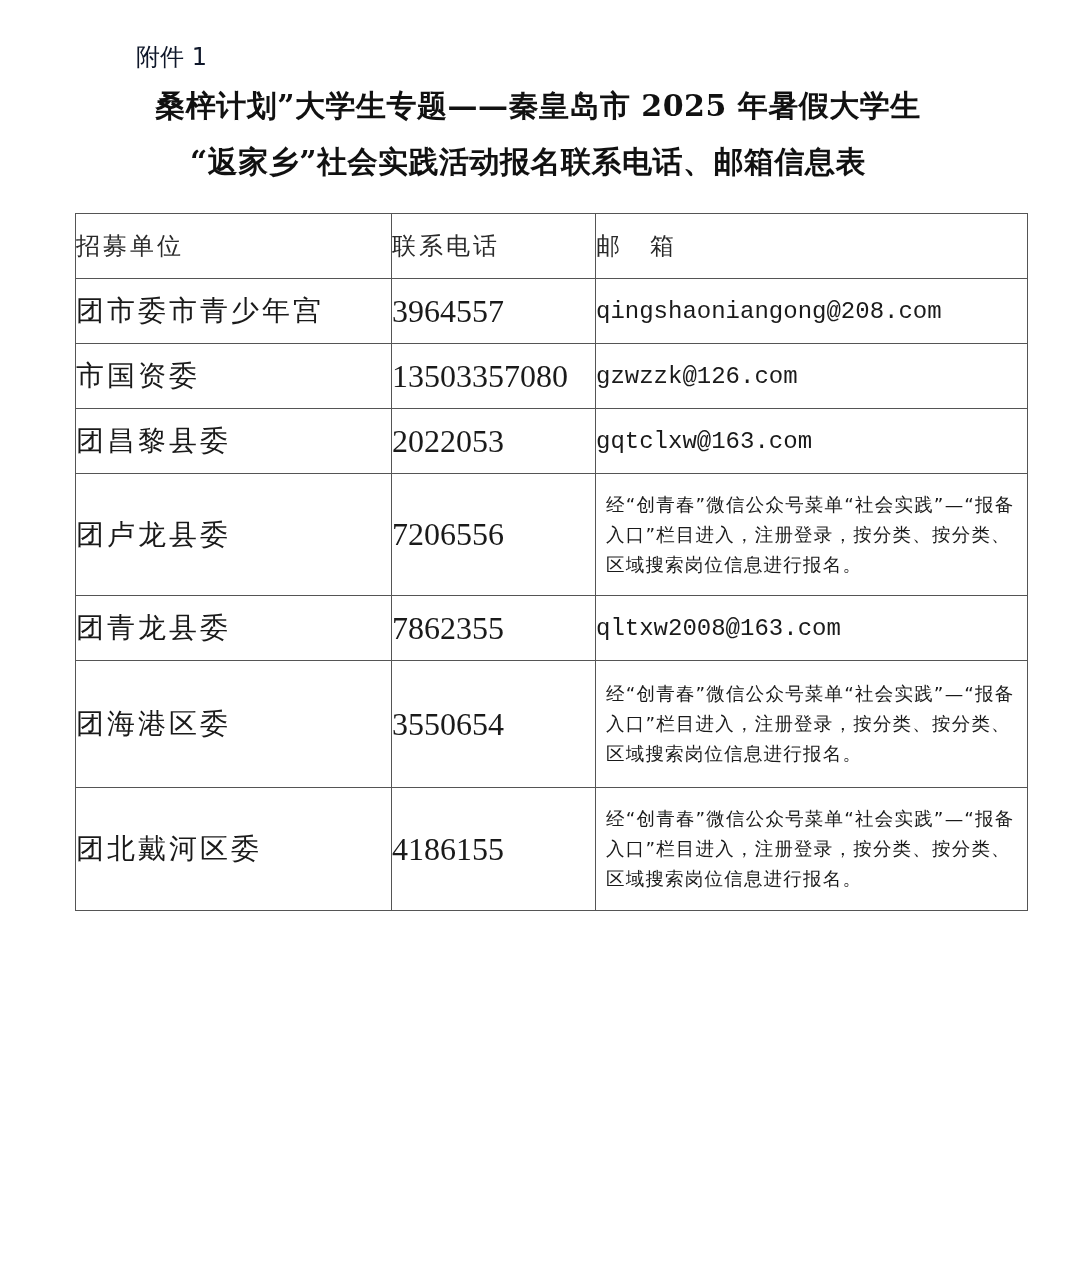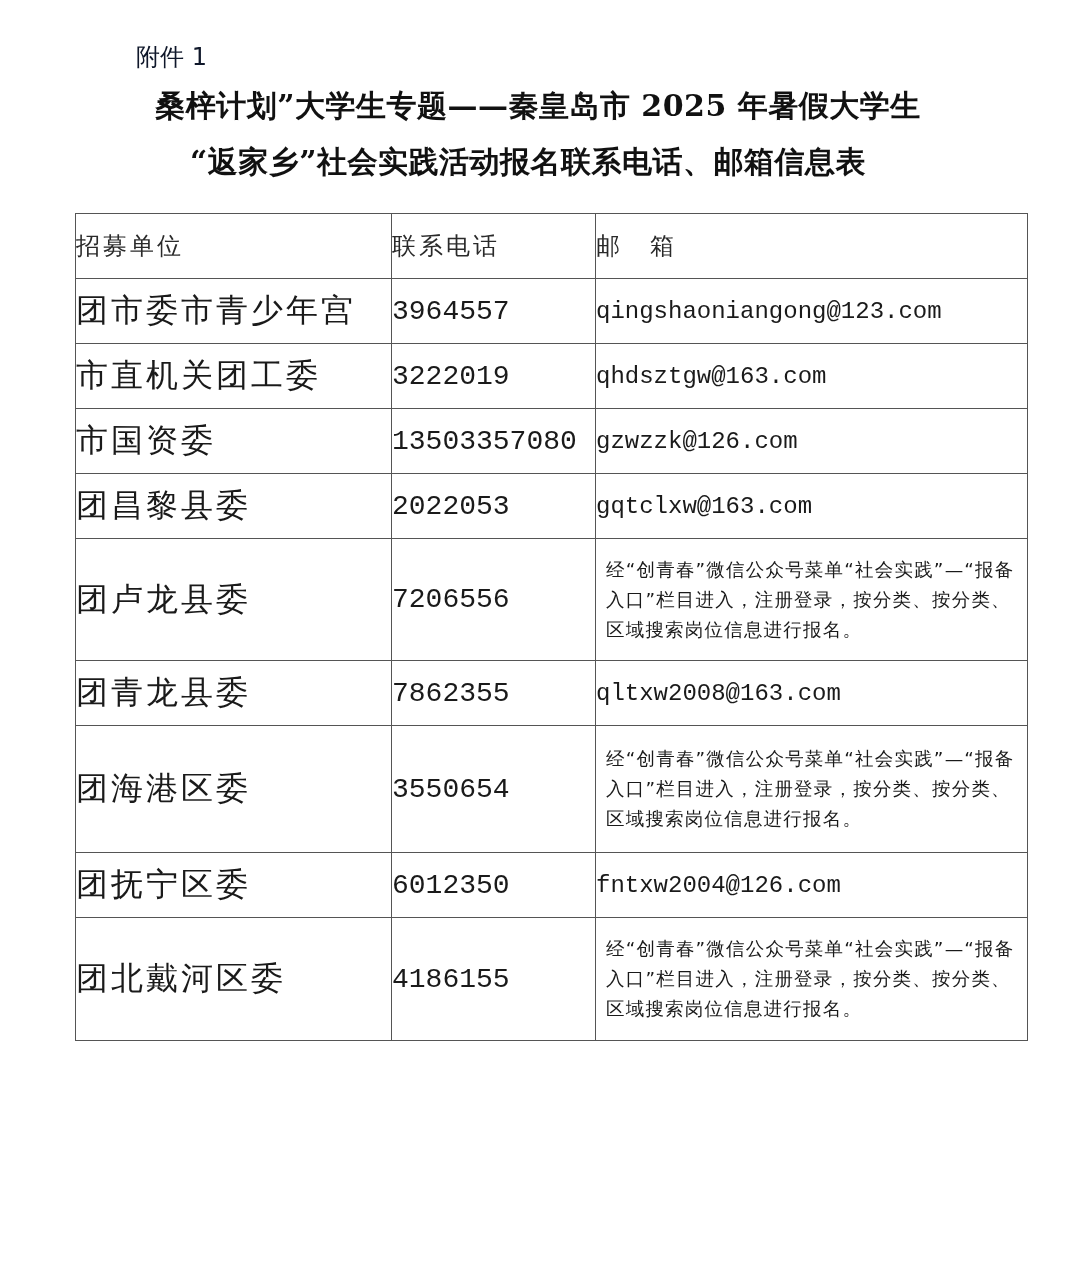--- a/index.html
+++ b/index.html
@@ -68,27 +68,27 @@
       color: #2a2a2a;
     }
     .row-single { height: 65px; }
     .row-multi { height: 122px; }
     .row-multi-b { height: 127px; }
     .row-multi-c { height: 123px; }
     .row-short { height: 64px; }
 
     .cell-unit {
       font-family: Liberation Serif, serif;
-      font-size: 32px;
+      font-size: 28px;
       letter-spacing: 3px;
       color: #222;
     }
     .cell-phone {
-      font-family: Liberation Mono, monospace;
-      font-size: 28px;
+      font-family: Liberation Serif, serif;
+      font-size: 32px;
       color: #222;
       letter-spacing: 0px;
     }
     .cell-email {
       font-family: "Liberation Mono", monospace;
       font-size: 24px;
       color: #222;
       letter-spacing: 0px;
     }
     .cell-note {
@@ -121,26 +121,21 @@
     <tr class="header-row">
       <th>招募单位</th>
       <th>联系电话</th>
       <th>邮　箱</th>
     </tr>
   </thead>
   <tbody>
     <tr class="row-single">
       <td class="cell-unit">团市委市青少年宫</td>
       <td class="cell-phone">3964557</td>
-      <td class="cell-email">qingshaoniangong@123.com</td>
-    </tr>
-    <tr class="row-single">
-      <td class="cell-unit">市直机关团工委</td>
-      <td class="cell-phone">3222019</td>
-      <td class="cell-email">qhdsztgw@163.com</td>
+      <td class="cell-email">qingshaoniangong@208.com</td>
     </tr>
     <tr class="row-single">
       <td class="cell-unit">市国资委</td>
       <td class="cell-phone">13503357080</td>
       <td class="cell-email">gzwzzk@126.com</td>
     </tr>
     <tr class="row-single">
       <td class="cell-unit">团昌黎县委</td>
       <td class="cell-phone">2022053</td>
       <td class="cell-email">gqtclxw@163.com</td>
@@ -153,24 +148,19 @@
     <tr class="row-single">
       <td class="cell-unit">团青龙县委</td>
       <td class="cell-phone">7862355</td>
       <td class="cell-email">qltxw2008@163.com</td>
     </tr>
     <tr class="row-multi-b">
       <td class="cell-unit">团海港区委</td>
       <td class="cell-phone">3550654</td>
       <td class="cell-note">经“创青春”微信公众号菜单“社会实践”—“报备入口”栏目进入，注册登录，按分类、按分类、区域搜索岗位信息进行报名。</td>
     </tr>
-    <tr class="row-single">
-      <td class="cell-unit">团抚宁区委</td>
-      <td class="cell-phone">6012350</td>
-      <td class="cell-email">fntxw2004@126.com</td>
-    </tr>
     <tr class="row-multi-c">
       <td class="cell-unit">团北戴河区委</td>
       <td class="cell-phone">4186155</td>
       <td class="cell-note">经“创青春”微信公众号菜单“社会实践”—“报备入口”栏目进入，注册登录，按分类、按分类、区域搜索岗位信息进行报名。</td>
     </tr>
   </tbody>
 </table>
 
 </body></html>

